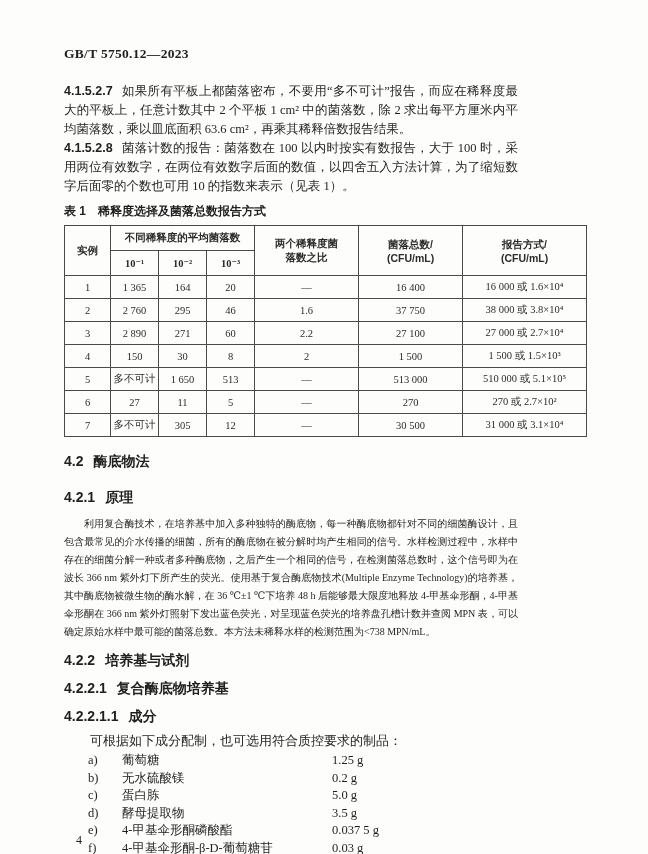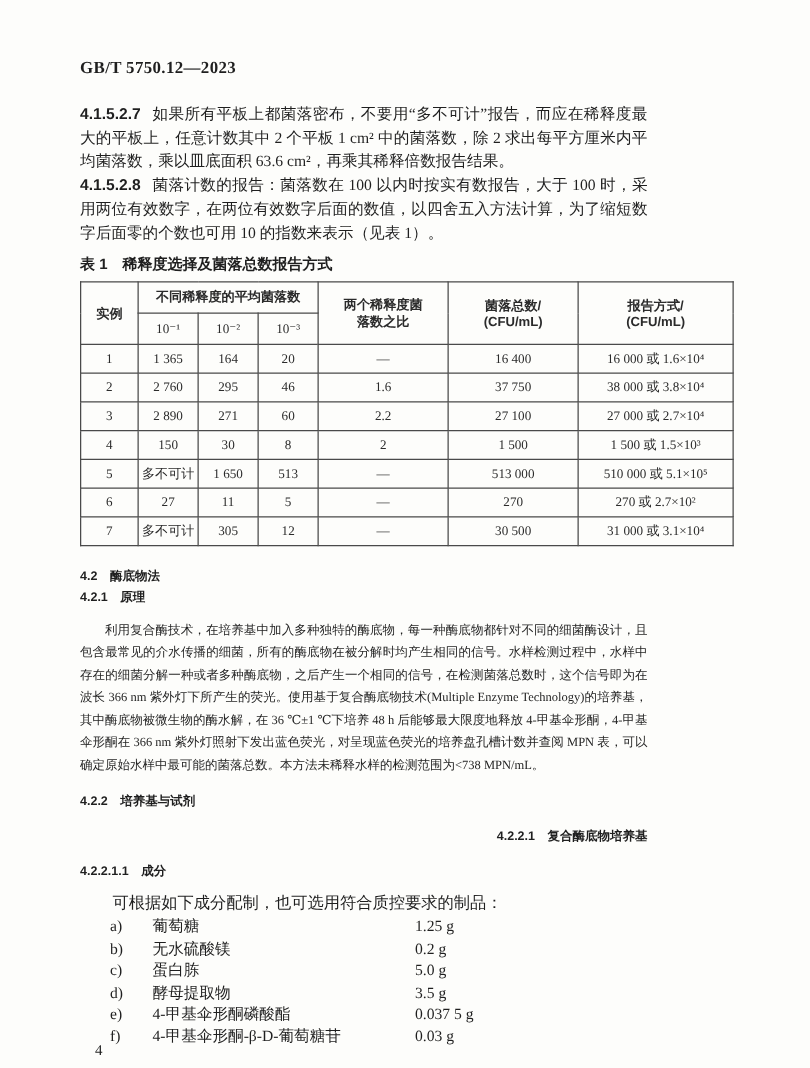--- a/index.html
+++ b/index.html
@@ -38,31 +38,31 @@
   table.t1 th,table.t1 td{
     border:1px solid #4a4a4a;text-align:center;vertical-align:middle;
     padding:1px 2px;font-weight:normal;
   }
   table.t1 th{
     font-family:"Liberation Sans","DejaVu Sans",sans-serif;
     font-weight:bold;white-space:pre-line;height:22px;
   }
   table.t1 th.dilution{
     font-family:"Liberation Serif","DejaVu Serif",serif;
-    font-weight:normal;
+    font-weight:bold;
   }
   table.t1 td{height:20px;}
   .sec-heading{
     font-family:"Liberation Sans","DejaVu Sans",sans-serif;
-    font-weight:bold;font-size:10px;line-height:17px;margin:0;
+    font-weight:bold;font-size:14px;line-height:17px;margin:0;
   }
   .sh-42{margin-top:16px;}
-  .sh-421{margin-top:0;}
+  .sh-421{margin-top:19px;}
   .sh-422{margin-top:11px;}
-  .sh-4221{margin-top:11px;text-align:right;}
+  .sh-4221{margin-top:11px;}
   .sh-42211{margin-top:11px;}
   .sec-heading .sec-num{margin-right:10px;}
   .body-para{
     margin:9px 0 0 0;font-size:10px;line-height:18px;
     text-align:justify;text-indent:2em;
   }
   .intro-line{
     margin:7px 0 0 0;font-size:13px;line-height:18px;text-indent:2em;
   }
   .ing-list{margin-top:2px;}

